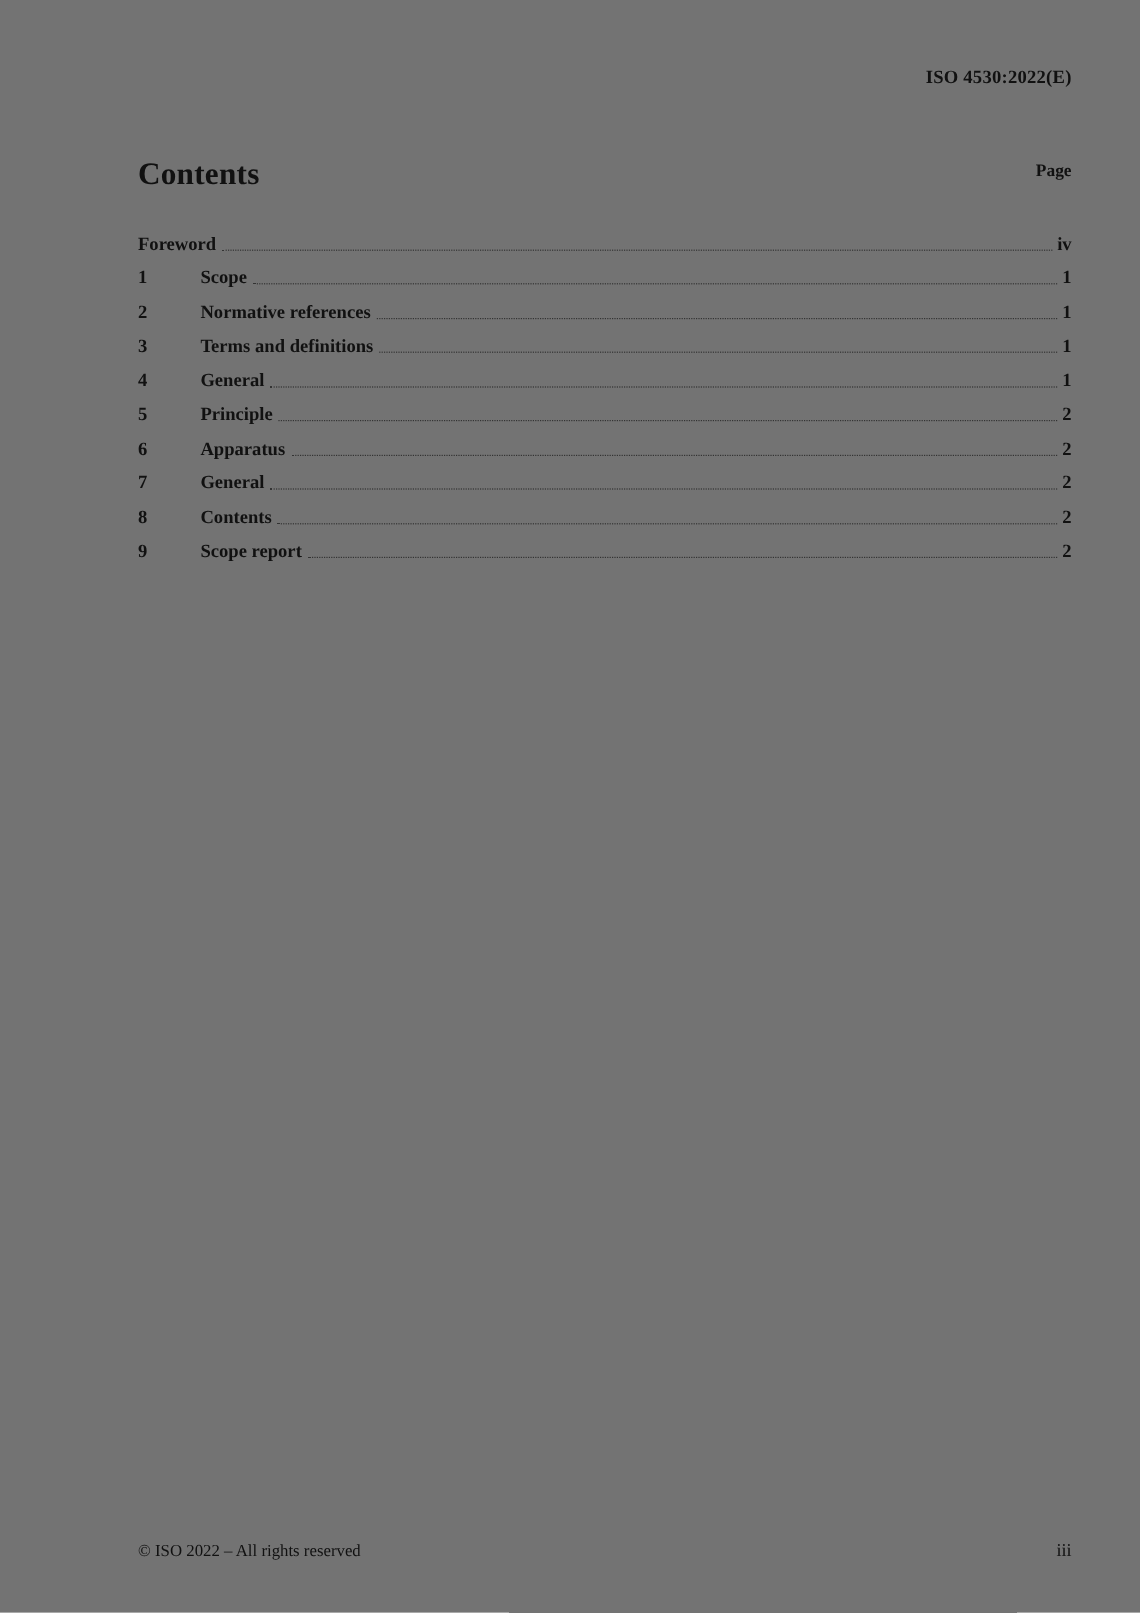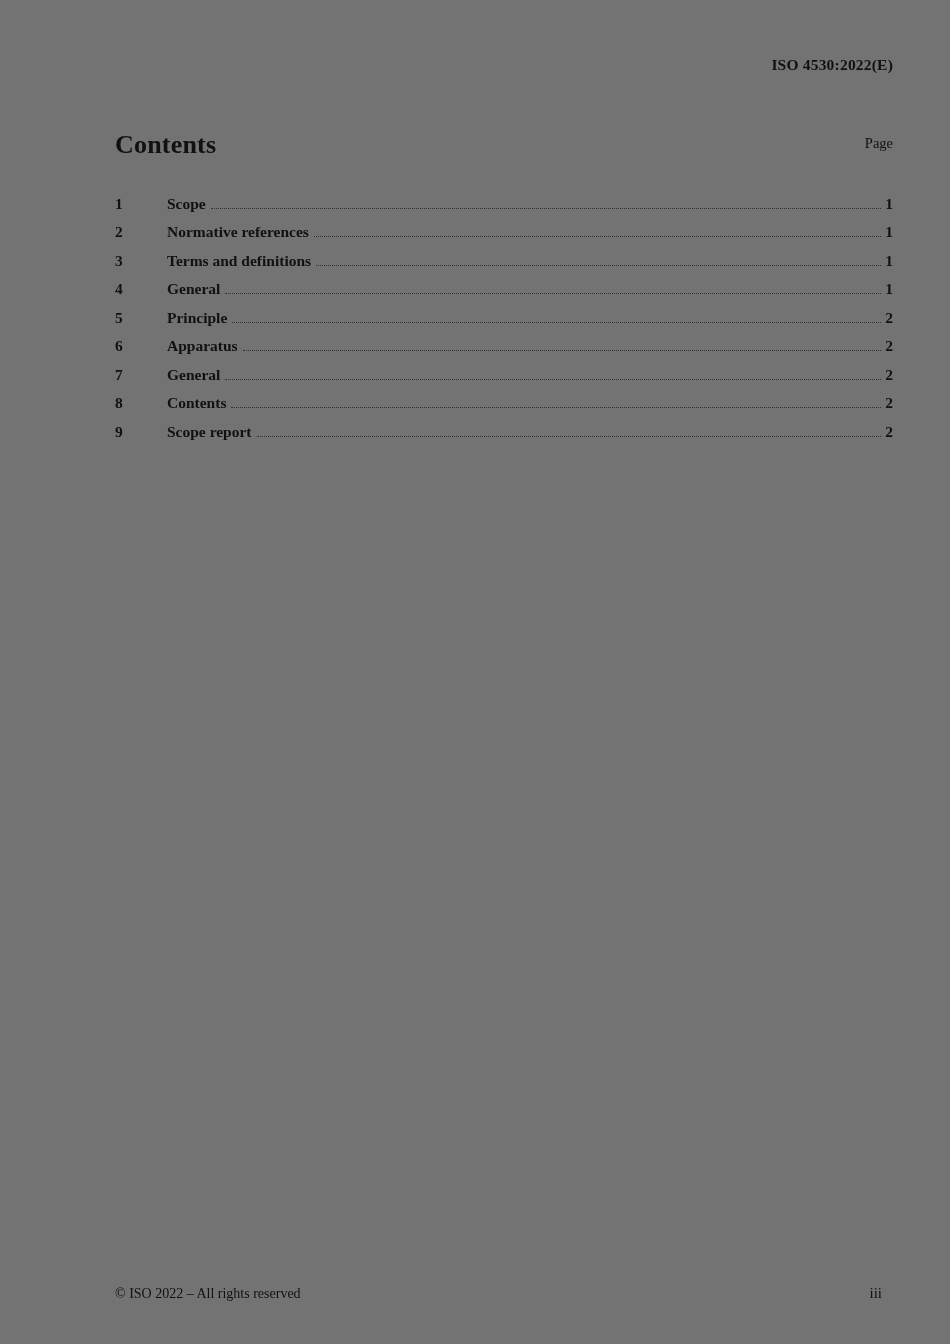--- a/index.html
+++ b/index.html
@@ -38,21 +38,21 @@
     justify-content: space-between;
     margin-bottom: 24px;
   }
   .contents-title {
     font-size: 26px;
     font-weight: bold;
     letter-spacing: 0.2px;
   }
   .page-label {
     font-size: 14.5px;
-    font-weight: normal;
+    font-weight: bold;
     padding-bottom: 3px;
   }
   .toc {
     width: 100%;
   }
   .toc-row {
     display: flex;
     align-items: flex-end;
     font-size: 15.5px;
     font-weight: bold;
@@ -73,21 +73,21 @@
     margin-bottom: 4px;
     min-width: 20px;
   }
   .toc-page {
     white-space: nowrap;
     padding-left: 2px;
   }
   .footer {
     position: absolute;
     left: 115px;
-    right: 68px;
+    right: 57px;
     top: 1285px;
     display: flex;
     justify-content: space-between;
     align-items: baseline;
   }
   .copyright {
     font-size: 14px;
     font-weight: normal;
   }
   .footer-page {
@@ -104,20 +104,26 @@
 
   <div class="content">
 
     <div class="title-row">
       <span class="contents-title">Contents</span>
       <span class="page-label">Page</span>
     </div>
 
     <div class="toc">
 
+      <div class="toc-row no-num">
+
+        <span class="toc-label">Foreword</span>
+        <span class="dot-leader"></span>
+        <span class="toc-page">iv</span>
+      </div>
 
       <div class="toc-row">
         <span class="toc-num">1</span>
         <span class="toc-label">Scope</span>
         <span class="dot-leader"></span>
         <span class="toc-page">1</span>
       </div>
 
       <div class="toc-row">
         <span class="toc-num">2</span>

